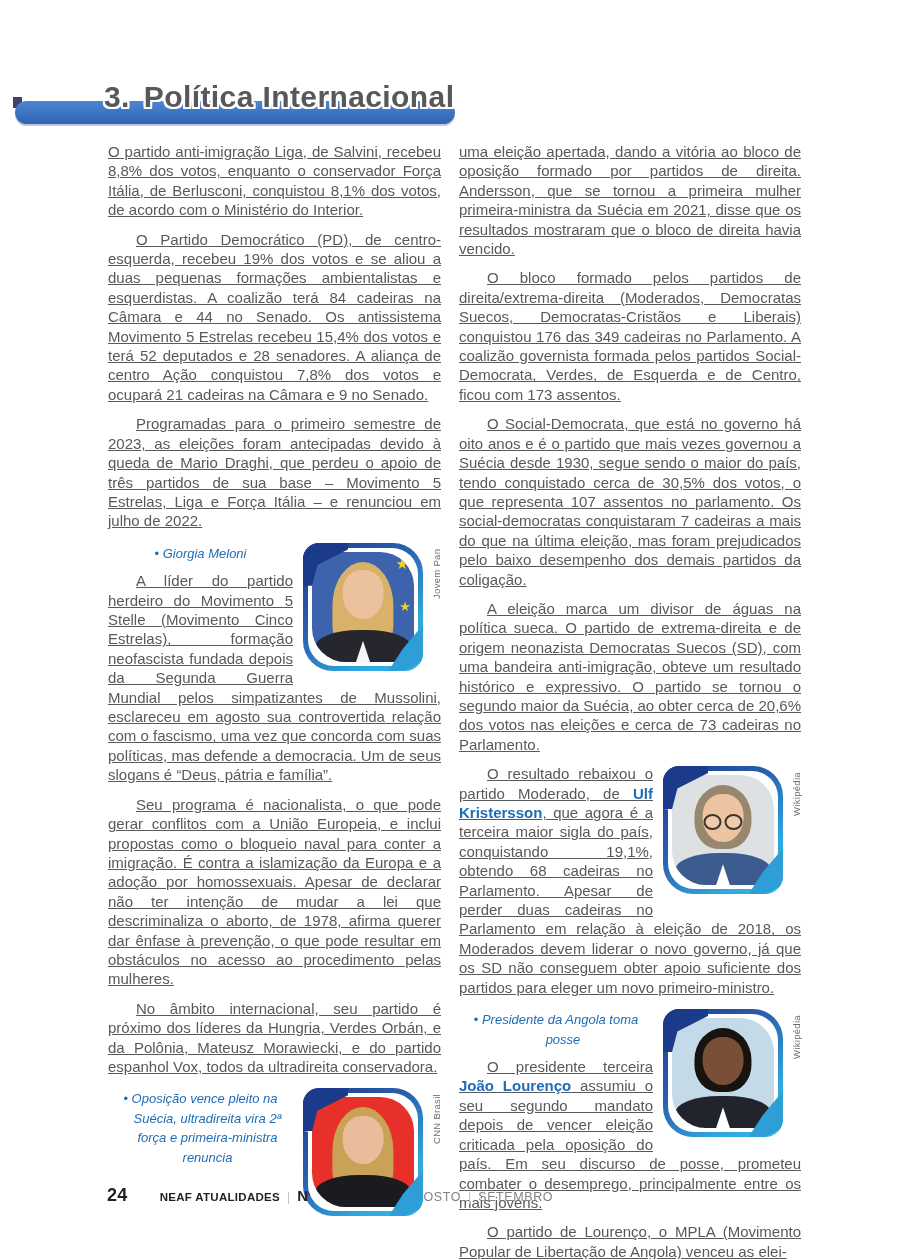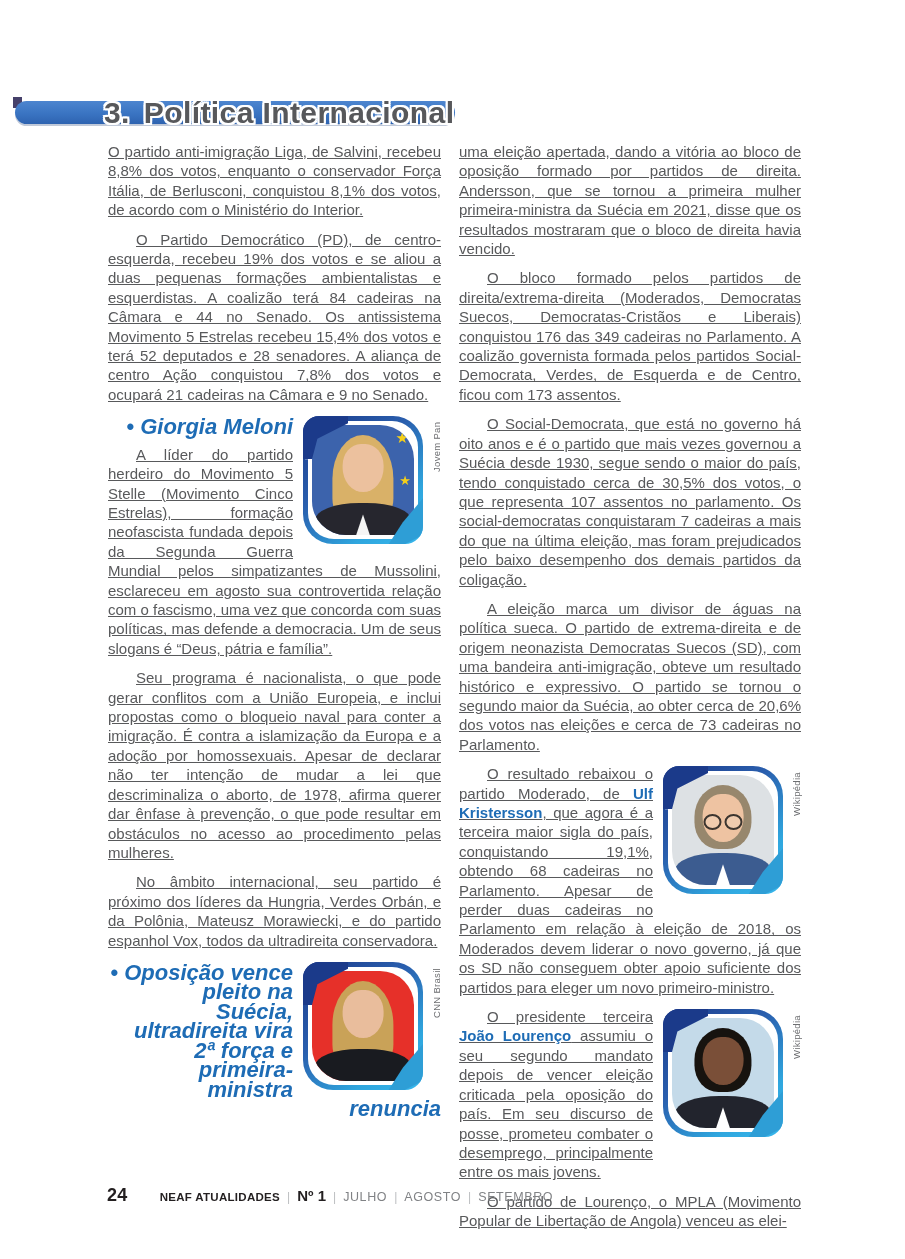--- a/index.html
+++ b/index.html
@@ -5,34 +5,34 @@
   html,body{margin:0;padding:0;}
   body{
     width:905px;height:1259px;position:relative;background:#ffffff;
     font-family:"Liberation Sans", sans-serif;color:#58595b;overflow:hidden;
   }
   
   .title-bar{position:absolute;left:15px;top:101px;width:440px;height:23px;border-radius:12px;
     background:linear-gradient(180deg,#4d85cf 0%,#3a74c2 55%,#2e63b0 100%);
     box-shadow:0 2px 0 rgba(30,60,120,.28);z-index:1;}
   .bar-tip{position:absolute;left:13px;top:97px;width:9px;height:11px;background:#45406a;z-index:0;}
-  .page-title{position:absolute;left:104px;top:96px;margin:0;z-index:2;
+  .page-title{position:absolute;left:104px;top:80px;margin:0;z-index:2;
     font-size:30px;font-weight:800;color:#57585b;letter-spacing:.4px;font-style:normal;
     text-shadow:-2px 0 0 #fff,2px 0 0 #fff,0 -2px 0 #fff,0 2px 0 #fff,
       -2px -2px 0 #fff,2px 2px 0 #fff,-2px 2px 0 #fff,2px -2px 0 #fff;}
   .t-text{margin-left:14px;}
   
   .col{position:absolute;top:142px;font-size:15px;line-height:19.4px;text-align:justify;color:#58595b;}
   .col-left{left:108px;width:333px;}
   .col-right{left:459px;width:342px;}
   .col p{margin:0 0 10px 0;text-indent:28px;text-decoration:underline;}
   .col p.first{text-indent:0;}
   .name{color:#1e6cb5;font-weight:700;}
-  .sec-head{color:#1e6cb5;font-weight:700;font-style:italic;font-size:22px;line-height:19.5px;
-    margin:13px 0 8px 0;padding-left:14px;text-indent:-14px;text-align:right;}
+  .sec-head{color:#1e6cb5;font-weight:400;font-style:italic;font-size:13px;line-height:19.5px;
+    margin:13px 0 8px 0;padding-left:14px;text-indent:-14px;text-align:center;}
   .sec-head .bullet{font-style:normal;}
   
   .photo-float{float:right;width:138px;margin:2px 0 8px 10px;position:relative;}
   .frame{width:120px;height:128px;position:relative;padding:5px;box-sizing:border-box;
     border-radius:16px 30px 18px 30px;
     background:linear-gradient(140deg,#1b3a8a 0%,#2a5fae 40%,#2fa6de 75%,#38b7ec 100%);}
   .frame-inner{width:110px;height:118px;background:#fff;border-radius:12px 26px 14px 26px;
     padding:4px;box-sizing:border-box;position:relative;z-index:1;}
   .photo{width:102px;height:110px;border-radius:10px 34px 10px 34px;position:relative;overflow:hidden;
     background:var(--bg,#9bb);}
@@ -73,20 +73,21 @@
 
 <header>
   <div class="bar-tip"></div>
   <div class="title-bar"></div>
   <h1 class="page-title"><span class="t-num">3.</span><span class="t-text">Política Internacional</span></h1>
 </header>
 
 <div class="col col-left">
   <p class="first">O partido anti-imigração Liga, de Salvini, recebeu 8,8% dos votos, enquanto o conservador Força Itália, de Berlusconi, conquistou 8,1% dos votos, de acordo com o Ministério do Interior.</p>
   <p>O Partido Democrático (PD), de centro-esquerda, recebeu 19% dos votos e se aliou a duas pequenas formações ambientalistas e esquerdistas. A coalizão terá 84 cadeiras na Câmara e 44 no Senado. Os antissistema Movimento 5 Estrelas recebeu 15,4% dos votos e terá 52 deputados e 28 senadores. A aliança de centro Ação conquistou 7,8% dos votos e ocupará 21 cadeiras na Câmara e 9 no Senado.</p>
+  <p>Programadas para o primeiro semestre de 2023, as eleições foram antecipadas devido à queda de Mario Draghi, que perdeu o apoio de três partidos de sua base – Movimento 5 Estrelas, Liga e Força Itália – e renunciou em julho de 2022.</p>
 
   <div class="photo-float">
     <div class="frame">
       <div class="wedge-tl"></div>
       <div class="frame-inner">
         <div class="photo long" style="--bg: #3c63ac; --hair: #d9b168; --skin: #ecc19e; --outfit: #26262e; --shirt: #f5f5f5;">
           <span class="star s1">★</span>
           <span class="star s2">★</span>
           <div class="hair"></div>
           <div class="head"></div>
@@ -160,20 +161,21 @@
           <div class="head"></div>
           <div class="torso"></div>
           <div class="shirt"></div>
         </div>
       </div>
       <div class="tail-br"></div>
     </div>
     <div class="credit">Wikipédia</div>
   </div>
 
+  <h2 class="sec-head"><span class="bullet">•</span> <span>Presidente da Angola toma posse</span></h2>
   <p><span>O presidente terceira </span><span class="name">João Lourenço</span><span> assumiu o seu segundo mandato depois de vencer eleição criticada pela oposição do país. Em seu discurso de posse, prometeu combater o desemprego, principalmente entre os mais jovens.</span></p>
   <p>O partido de Lourenço, o MPLA (Movimento Popular de Libertação de Angola) venceu as elei-</p>
 </div>
 
 <footer class="footer">
   <span class="page-num">24</span>
   <span class="brand">NEAF ATUALIDADES</span>
   <span class="sep">|</span>
   <span class="issue">Nº 1</span>
   <span class="sep">|</span>

